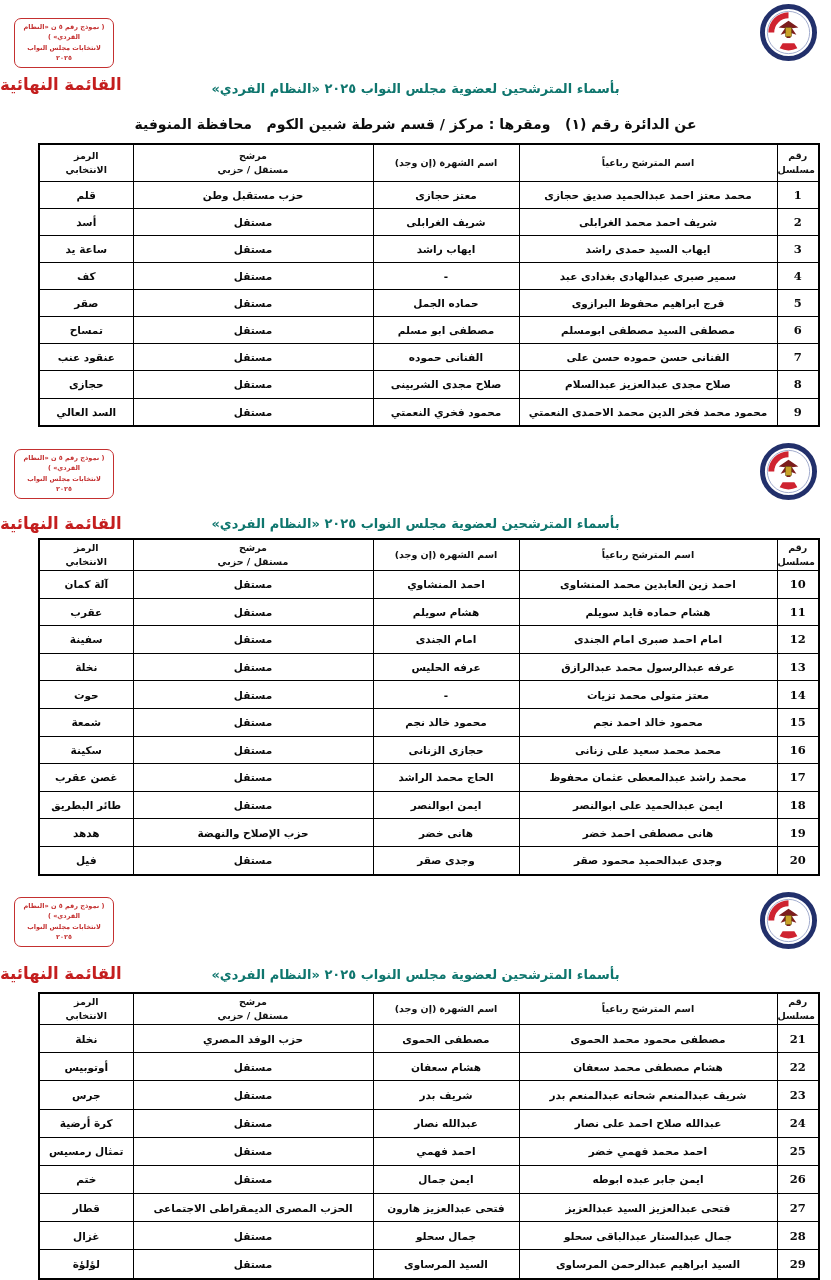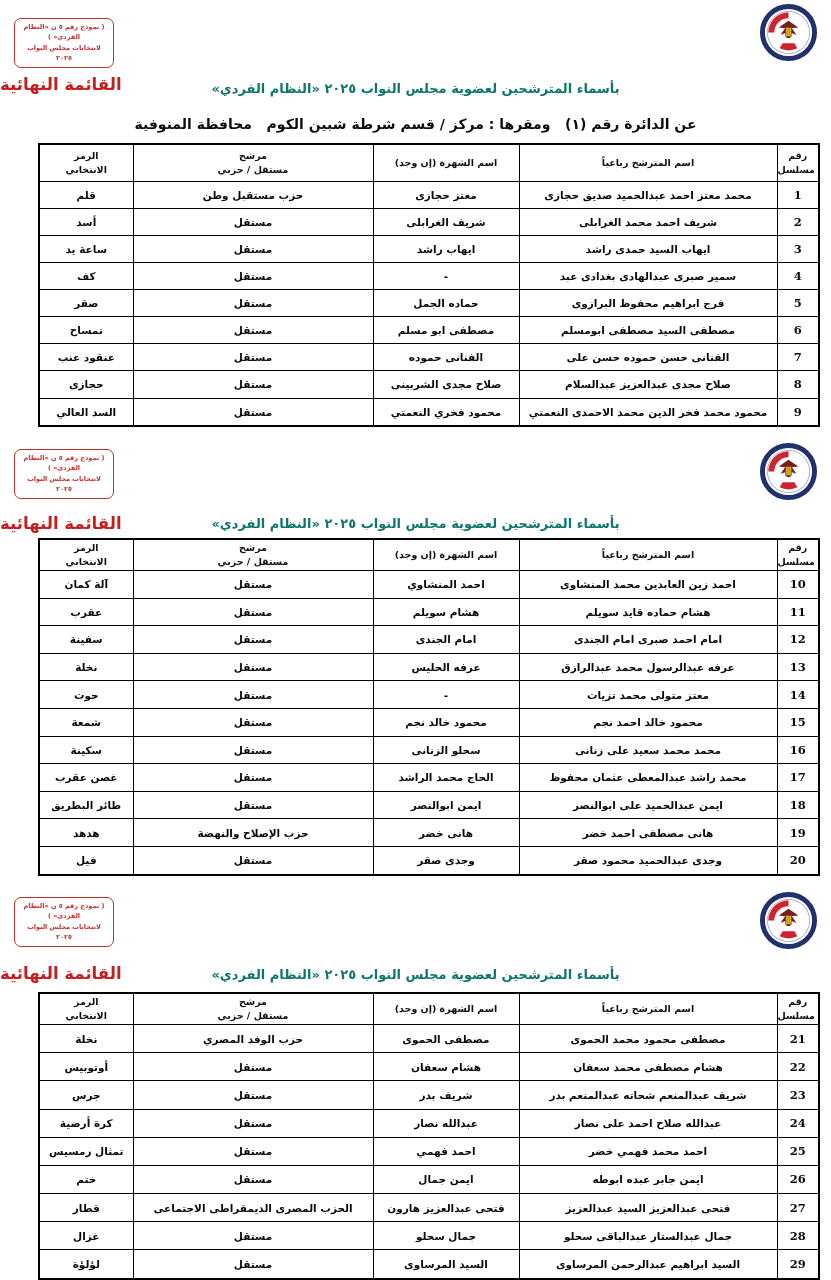--- a/index.html
+++ b/index.html
@@ -252,21 +252,21 @@
         <tr>
           <td class="serial">15</td>
           <td>محمود خالد احمد نجم</td>
           <td>محمود خالد نجم</td>
           <td>مستقل</td>
           <td>شمعة</td>
         </tr>
         <tr>
           <td class="serial">16</td>
           <td>محمد محمد سعيد على زنانى</td>
-          <td>سحلو الزنانى</td>
+          <td>حجازى الزنانى</td>
           <td>مستقل</td>
           <td>سكينة</td>
         </tr>
         <tr>
           <td class="serial">17</td>
           <td>محمد راشد عبدالمعطى عثمان محفوظ</td>
           <td>الحاج محمد الراشد</td>
           <td>مستقل</td>
           <td>غصن عقرب</td>
         </tr>

